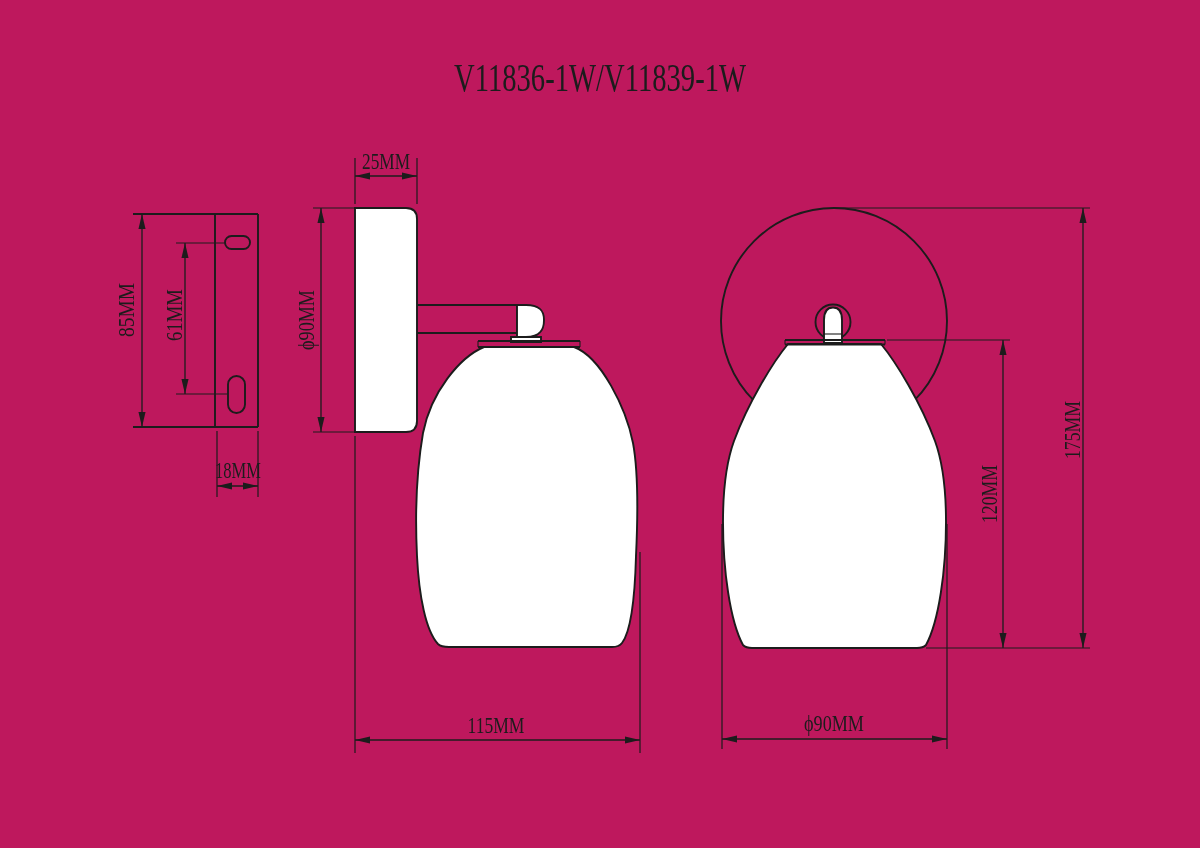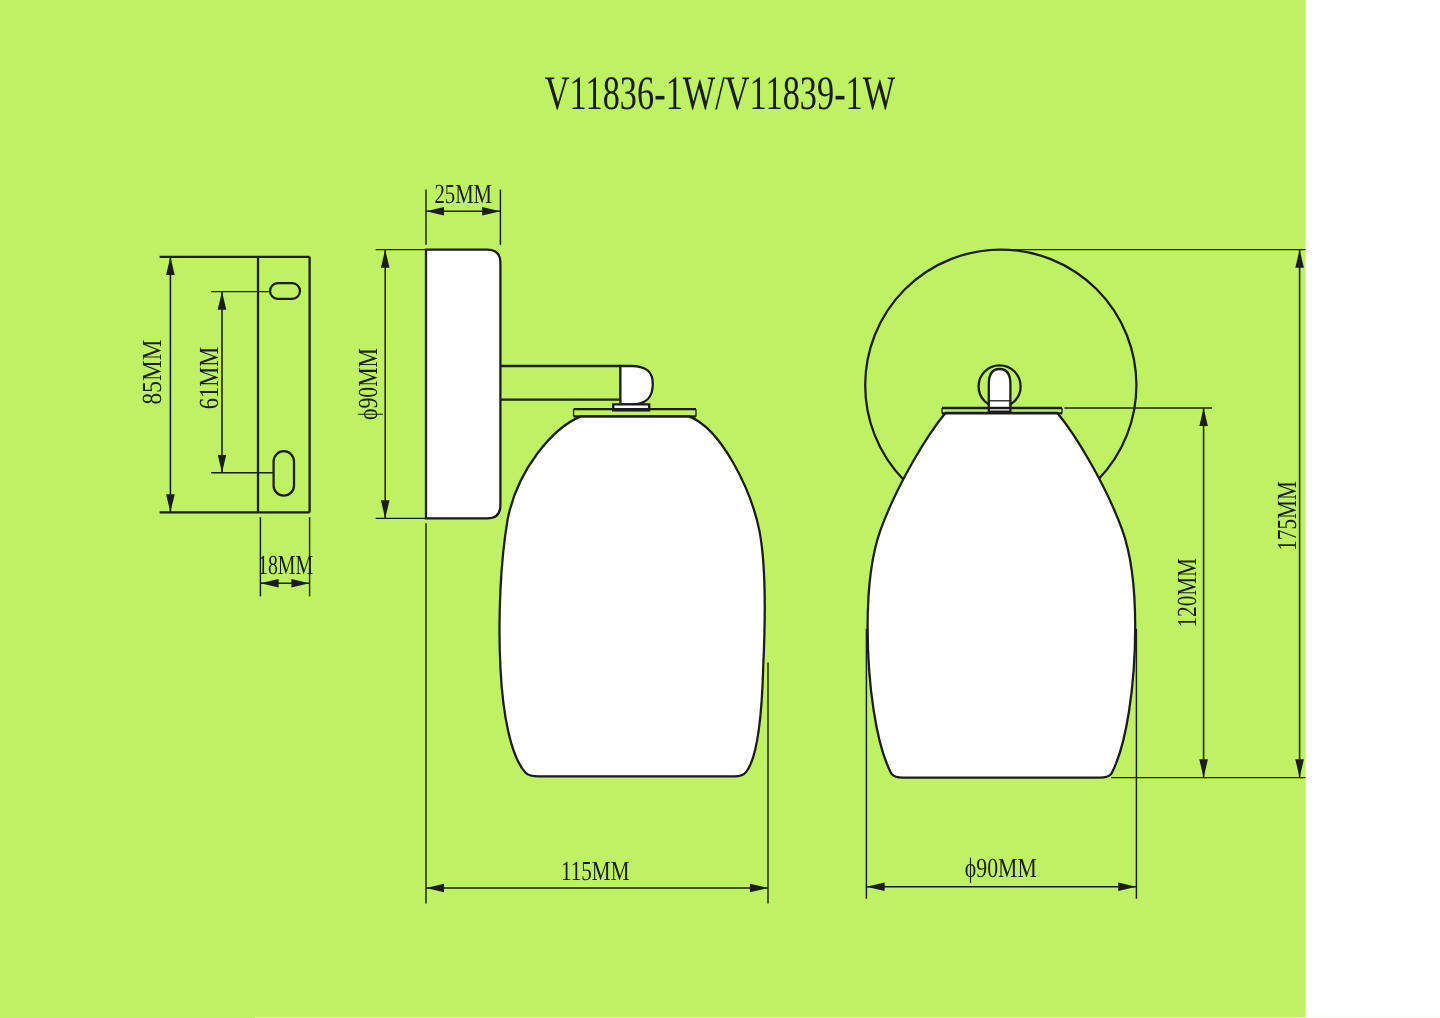--- a/index.html
+++ b/index.html
@@ -1,17 +1,17 @@
 <!DOCTYPE html>
 <html><head>
 <meta charset="utf-8">
 <style>
   html,body{margin:0;padding:0;background:#ffffff;}
   .sheet{
-    position:relative;width:1088px;height:848px;background:#bef264;
+    position:relative;width:1200px;height:848px;background:#be185d;
     font-family:"Liberation Serif","DejaVu Serif",serif;overflow:hidden;
   }
   svg{display:block;}
   
   .obj{fill:none;stroke-width:1.9;stroke-linecap:butt;stroke-linejoin:miter;}
   .objf{fill:#ffffff;stroke-width:1.9;stroke-linejoin:miter;}
   
   .dim{fill:none;stroke-width:1.3;}
   .ext{fill:none;stroke-width:1.2;}
   .thin{fill:none;stroke-width:1.1;}

